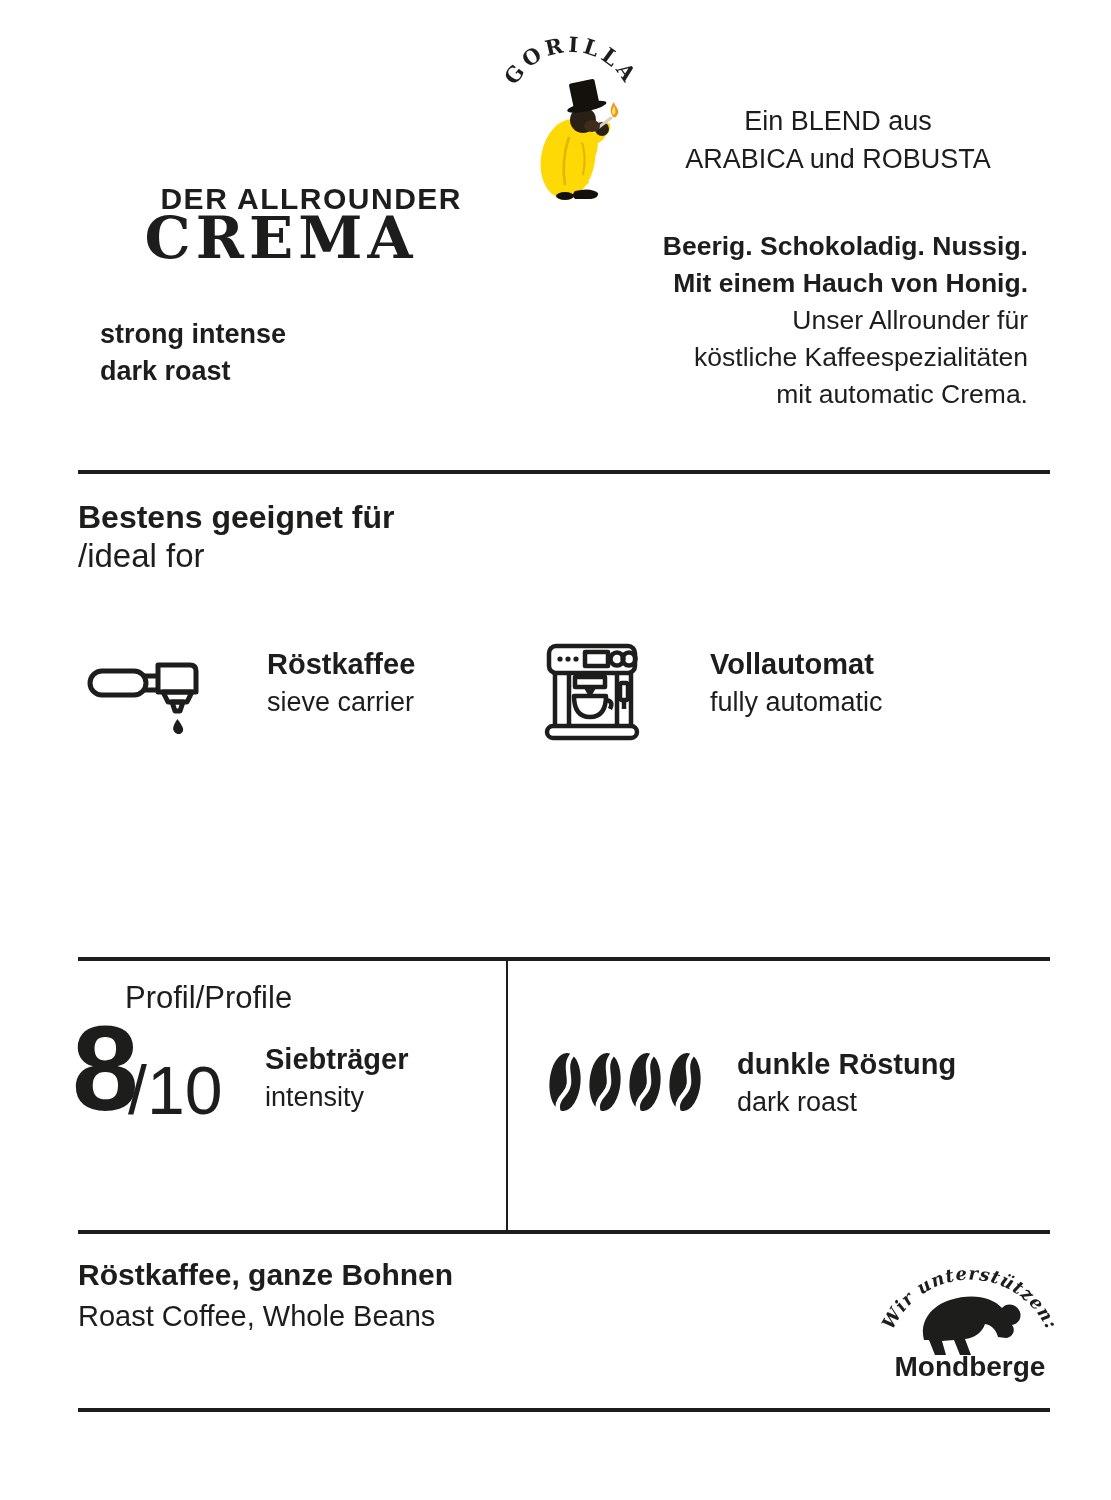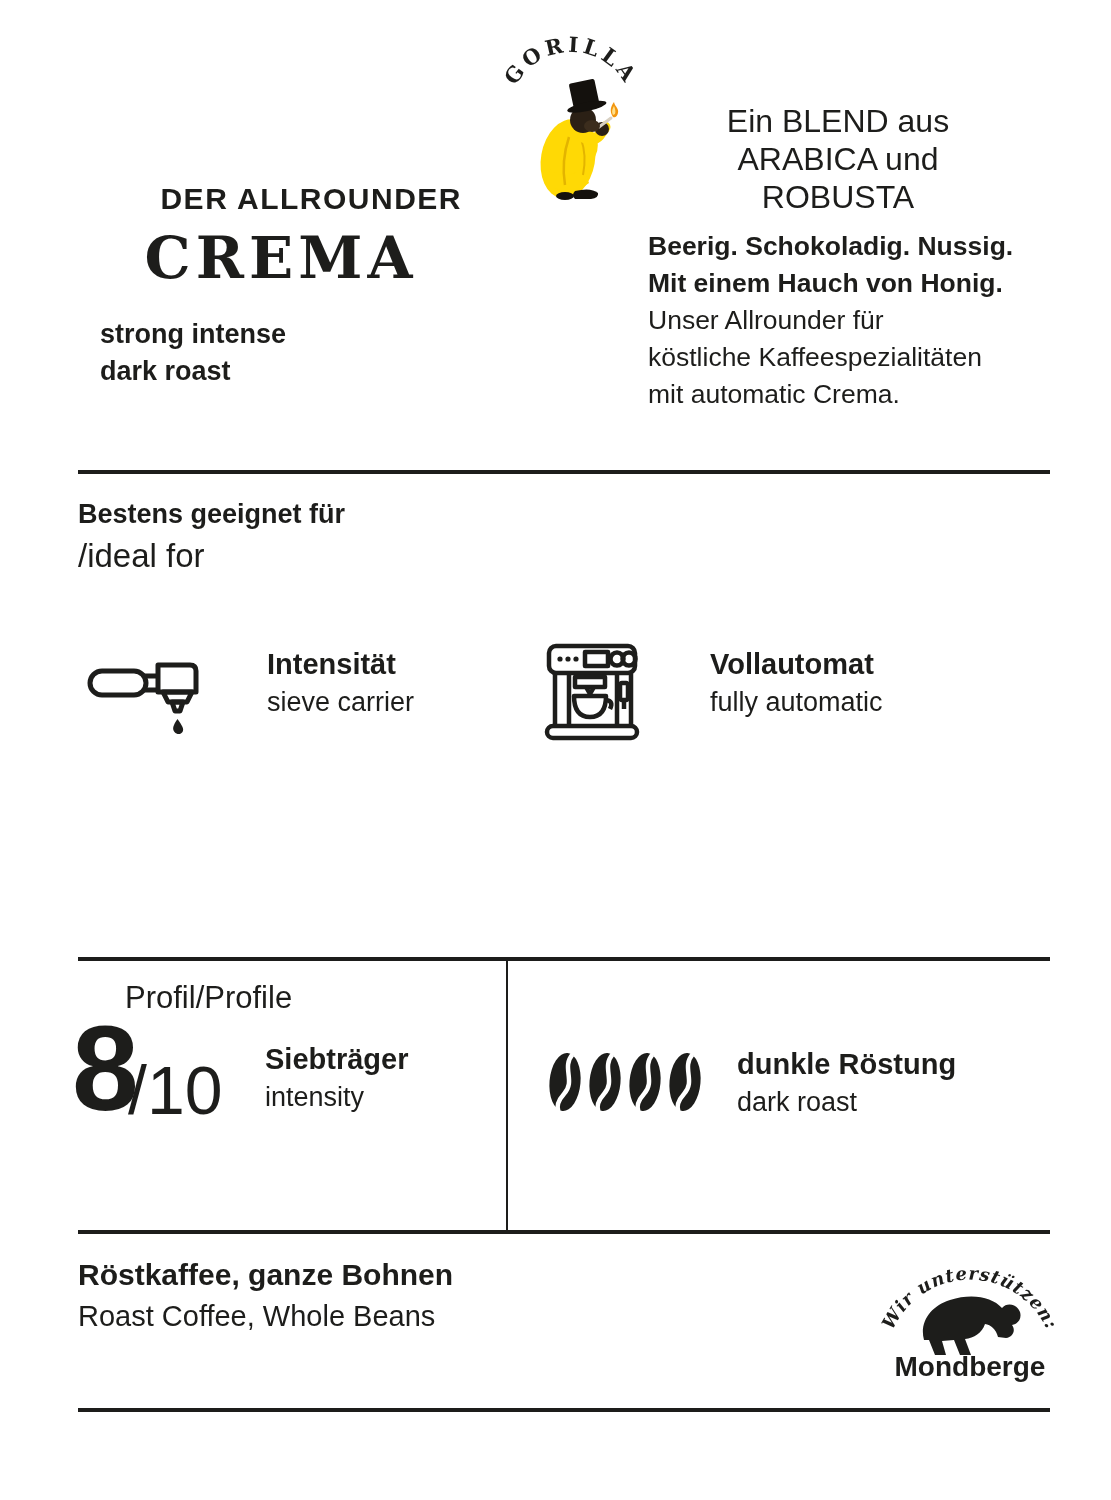--- a/index.html
+++ b/index.html
@@ -7,34 +7,34 @@
   body { font-family:"Liberation Sans", sans-serif; color:#1d1d1b; }
   .page { position:relative; width:1111px; height:1500px; background:#fff; overflow:hidden; }
 
   .hr { position:absolute; left:78px; width:972px; height:4px; background:#1d1d1b; }
   .vline { position:absolute; left:506px; top:961px; width:2px; height:270px; background:#1d1d1b; }
 
   
   .logo-svg { position:absolute; left:495px; top:33px; width:152px; height:172px; }
   .kicker { position:absolute; left:100px; top:182px; width:362px; text-align:right;
             font-size:30px; font-weight:700; letter-spacing:1.5px; }
-  .title  { position:absolute; left:100px; top:224px; width:362px; text-align:center;
+  .title  { position:absolute; left:100px; top:204px; width:362px; text-align:center;
             font-family:"DejaVu Serif", serif; font-size:58px; font-weight:700; letter-spacing:5px; }
   .subtitle { position:absolute; left:100px; top:316px; width:362px; text-align:left;
               font-size:27px; font-weight:700; line-height:37px; }
 
   
   .blend { position:absolute; left:658px; top:102px; width:360px; text-align:center;
-           font-size:32px; line-height:38px; }
-  .taste { position:absolute; left:648px; top:228px; width:380px; text-align:left;
+           font-size:27px; line-height:38px; }
+  .taste { position:absolute; left:648px; top:228px; width:380px; text-align:right;
            font-size:26.5px; line-height:37px; }
   .taste .b { font-weight:700; }
 
   
-  .sec2-h1 { position:absolute; left:78px; top:499px; font-size:27px; font-weight:700; }
+  .sec2-h1 { position:absolute; left:78px; top:499px; font-size:32px; font-weight:700; }
   .sec2-h2 { position:absolute; left:78px; top:537px; font-size:33px; font-weight:400; }
   .pf-icon  { position:absolute; left:86px;  top:650px; width:118px; height:94px; }
   .vm-icon  { position:absolute; left:540px; top:641px; width:104px; height:100px; }
   .item-label { position:absolute; font-size:27px; line-height:38px; }
   .item-label .b { font-weight:700; font-size:29px; }
   .lab-sieb { left:267px; top:645px; }
   .lab-voll { left:710px; top:645px; }
 
   
   .prof-h { position:absolute; left:78px; top:980px; font-size:31px; }
@@ -119,21 +119,21 @@
 
   <svg class="pf-icon" viewBox="0 0 118 94" fill="none" stroke="#1d1d1b" stroke-width="5" stroke-linejoin="round">
     <rect x="4" y="21" width="56" height="24" rx="12"></rect>
     <path d="M 58 26 L 72 26 M 58 40 L 72 40"></path>
     <path d="M 72 15 L 104 15 Q 110 15 110 21 L 110 42 L 72 42 Z"></path>
     <path d="M 77 42 L 106 42 L 101 52 L 82 52 Z"></path>
     <path d="M 86 52 L 97 52 L 94 61 L 89 61 Z"></path>
     <path d="M 91.5 69 C 87 75.5 86 79 88.5 82 C 91 85 95 84.5 96.5 82 C 98.5 79 96 75.5 91.5 69 Z" fill="#1d1d1b" stroke="none"></path>
   </svg>
   <div class="item-label lab-sieb">
-    <div class="b">Intensität</div>
+    <div class="b">Röstkaffee</div>
     <div>sieve carrier</div>
   </div>
 
   <svg class="vm-icon" viewBox="0 0 102 100" fill="none" stroke="#1d1d1b" stroke-width="4.5" stroke-linejoin="round">
     <rect x="8" y="5" width="86" height="27" rx="7"></rect>
     <circle cx="19" cy="18" r="2.6" fill="#1d1d1b" stroke="none"></circle>
     <circle cx="27" cy="18" r="2.6" fill="#1d1d1b" stroke="none"></circle>
     <circle cx="35" cy="18" r="2.6" fill="#1d1d1b" stroke="none"></circle>
     <rect x="44" y="11" width="23" height="14"></rect>
     <circle cx="76" cy="18" r="6.5"></circle>

